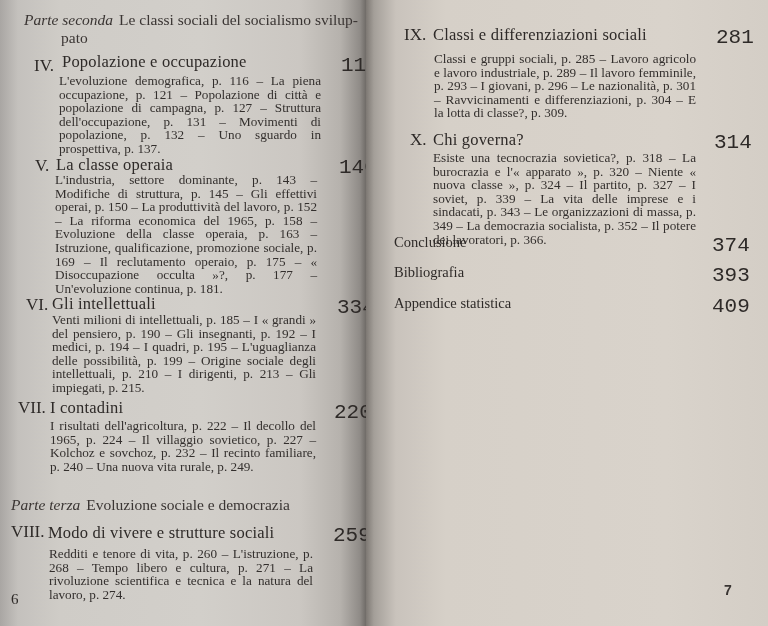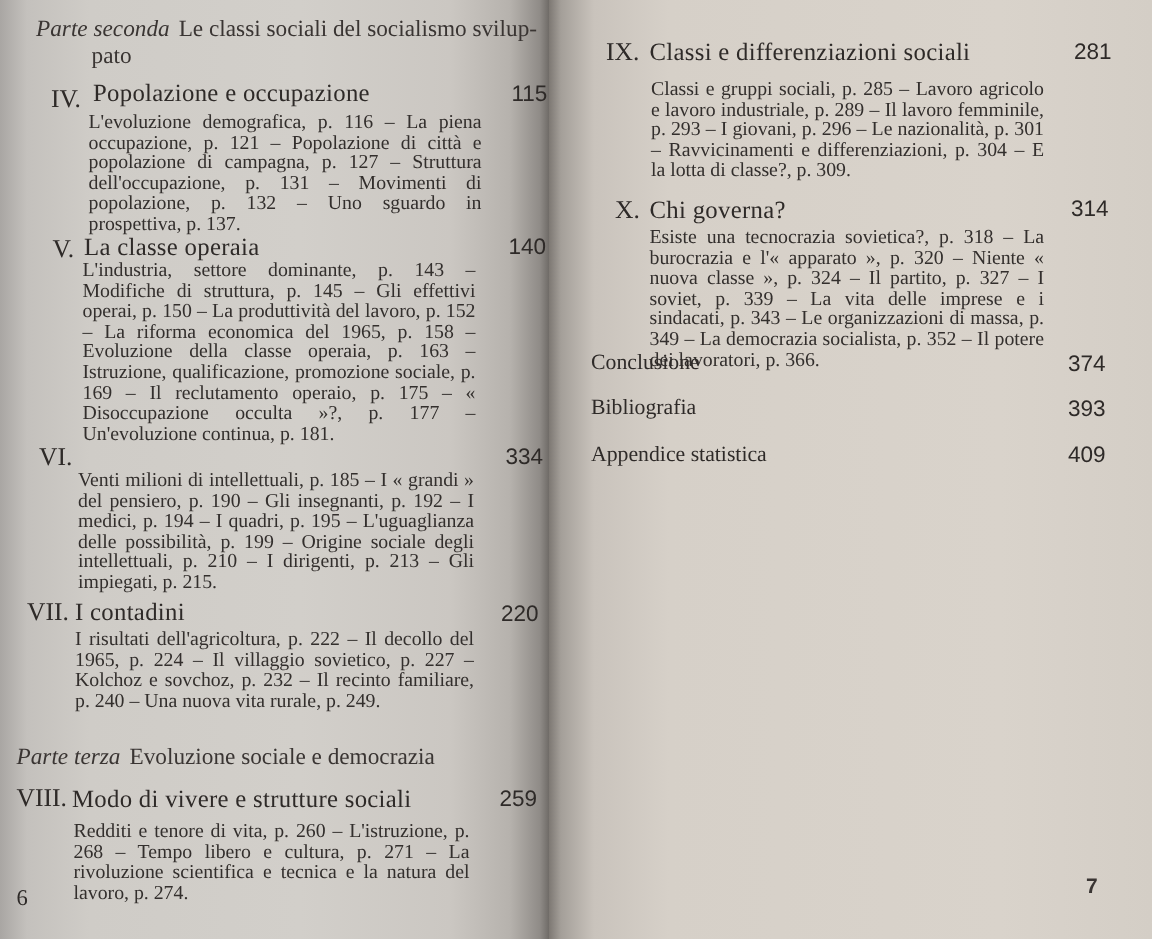--- a/index.html
+++ b/index.html
@@ -22,21 +22,21 @@
     background: linear-gradient(90deg, #7d7873 0px, #a49f99 8px, #c9c3bc 30px, #d6d0c8 80px, #d9d3cb 300px, #d4cec6 402px);
   }
   .abs { position:absolute; white-space:nowrap; }
   .part {
     font-family:"Liberation Serif", serif;
     font-size:15.5px; color:#3a3533;
   }
   .part .lbl { font-style:italic; margin-right:6px; }
   .ch-num { font-family:"Liberation Serif", serif; font-size:17px; color:#2e2a28; }
   .ch-title { font-family:"Liberation Serif", serif; font-size:16.5px; color:#2e2a28; letter-spacing:0.2px; }
-  .ch-page { font-family:Liberation Sans, sans-serif; font-size:15px; color:#2e2a28; }
+  .ch-page { font-family:Liberation Mono, monospace; font-size:21px; color:#2e2a28; }
   .sub {
     position:absolute; white-space:normal;
     font-family:"Liberation Serif", serif;
     font-size:13.2px; line-height:13.6px; color:#332f2d;
     text-align:justify; text-align-last:left;
   }
   .back-title { font-family:"Liberation Serif", serif; font-size:14.5px; color:#2e2a28; }
   .folio { font-family:"Liberation Serif", serif; font-size:15px; color:#2e2a28; }
   .folio-r { font-family:"Liberation Sans", sans-serif; font-size:14px; font-weight:bold; color:#3a3533; }
 </style>
@@ -54,20 +54,21 @@
   <div class="abs ch-title" style="left:62px; top:52px;">Popolazione e occupazione</div>
   <div class="abs ch-page" style="left:341px; top:54px;">115</div>
   <div class="sub" style="left:59px; top:74px; width:262px;">L'evoluzione demografica, p. 116 – La piena occupazione, p. 121 – Popolazione di città e popolazione di campagna, p. 127 – Struttura dell'occupazione, p. 131 – Movimenti di popolazione, p. 132 – Uno sguardo in prospettiva, p. 137.</div>
 
   <div class="abs ch-num" style="left:35px; top:156px;">V.</div>
   <div class="abs ch-title" style="left:56px; top:155px;">La classe operaia</div>
   <div class="abs ch-page" style="left:339px; top:156px;">140</div>
   <div class="sub" style="left:55px; top:173px; width:262px;">L'industria, settore dominante, p. 143 – Modifiche di struttura, p. 145 – Gli effettivi operai, p. 150 – La produttività del lavoro, p. 152 – La riforma economica del 1965, p. 158 – Evoluzione della classe operaia, p. 163 – Istruzione, qualificazione, promozione sociale, p. 169 – Il reclutamento operaio, p. 175 – « Disoccupazione occulta »?, p. 177 – Un'evoluzione continua, p. 181.</div>
 
   <div class="abs ch-num" style="left:26px; top:295px;">VI.</div>
+  <div class="abs ch-title" style="left:52px; top:294px;">Gli intellettuali</div>
   <div class="abs ch-page" style="left:337px; top:296px;">334</div>
   <div class="sub" style="left:52px; top:313px; width:264px;">Venti milioni di intellettuali, p. 185 – I « grandi » del pensiero, p. 190 – Gli insegnanti, p. 192 – I medici, p. 194 – I quadri, p. 195 – L'uguaglianza delle possibilità, p. 199 – Origine sociale degli intellettuali, p. 210 – I dirigenti, p. 213 – Gli impiegati, p. 215.</div>
 
   <div class="abs ch-num" style="left:18px; top:398px;">VII.</div>
   <div class="abs ch-title" style="left:50px; top:398px;">I contadini</div>
   <div class="abs ch-page" style="left:334px; top:401px;">220</div>
   <div class="sub" style="left:50px; top:419px; width:266px;">I risultati dell'agricoltura, p. 222 – Il decollo del 1965, p. 224 – Il villaggio sovietico, p. 227 – Kolchoz e sovchoz, p. 232 – Il recinto familiare, p. 240 – Una nuova vita rurale, p. 249.</div>
 
   <div class="abs part" style="left:11px; top:496px;">
     <span class="lbl">Parte terza</span><span>Evoluzione sociale e democrazia</span>

